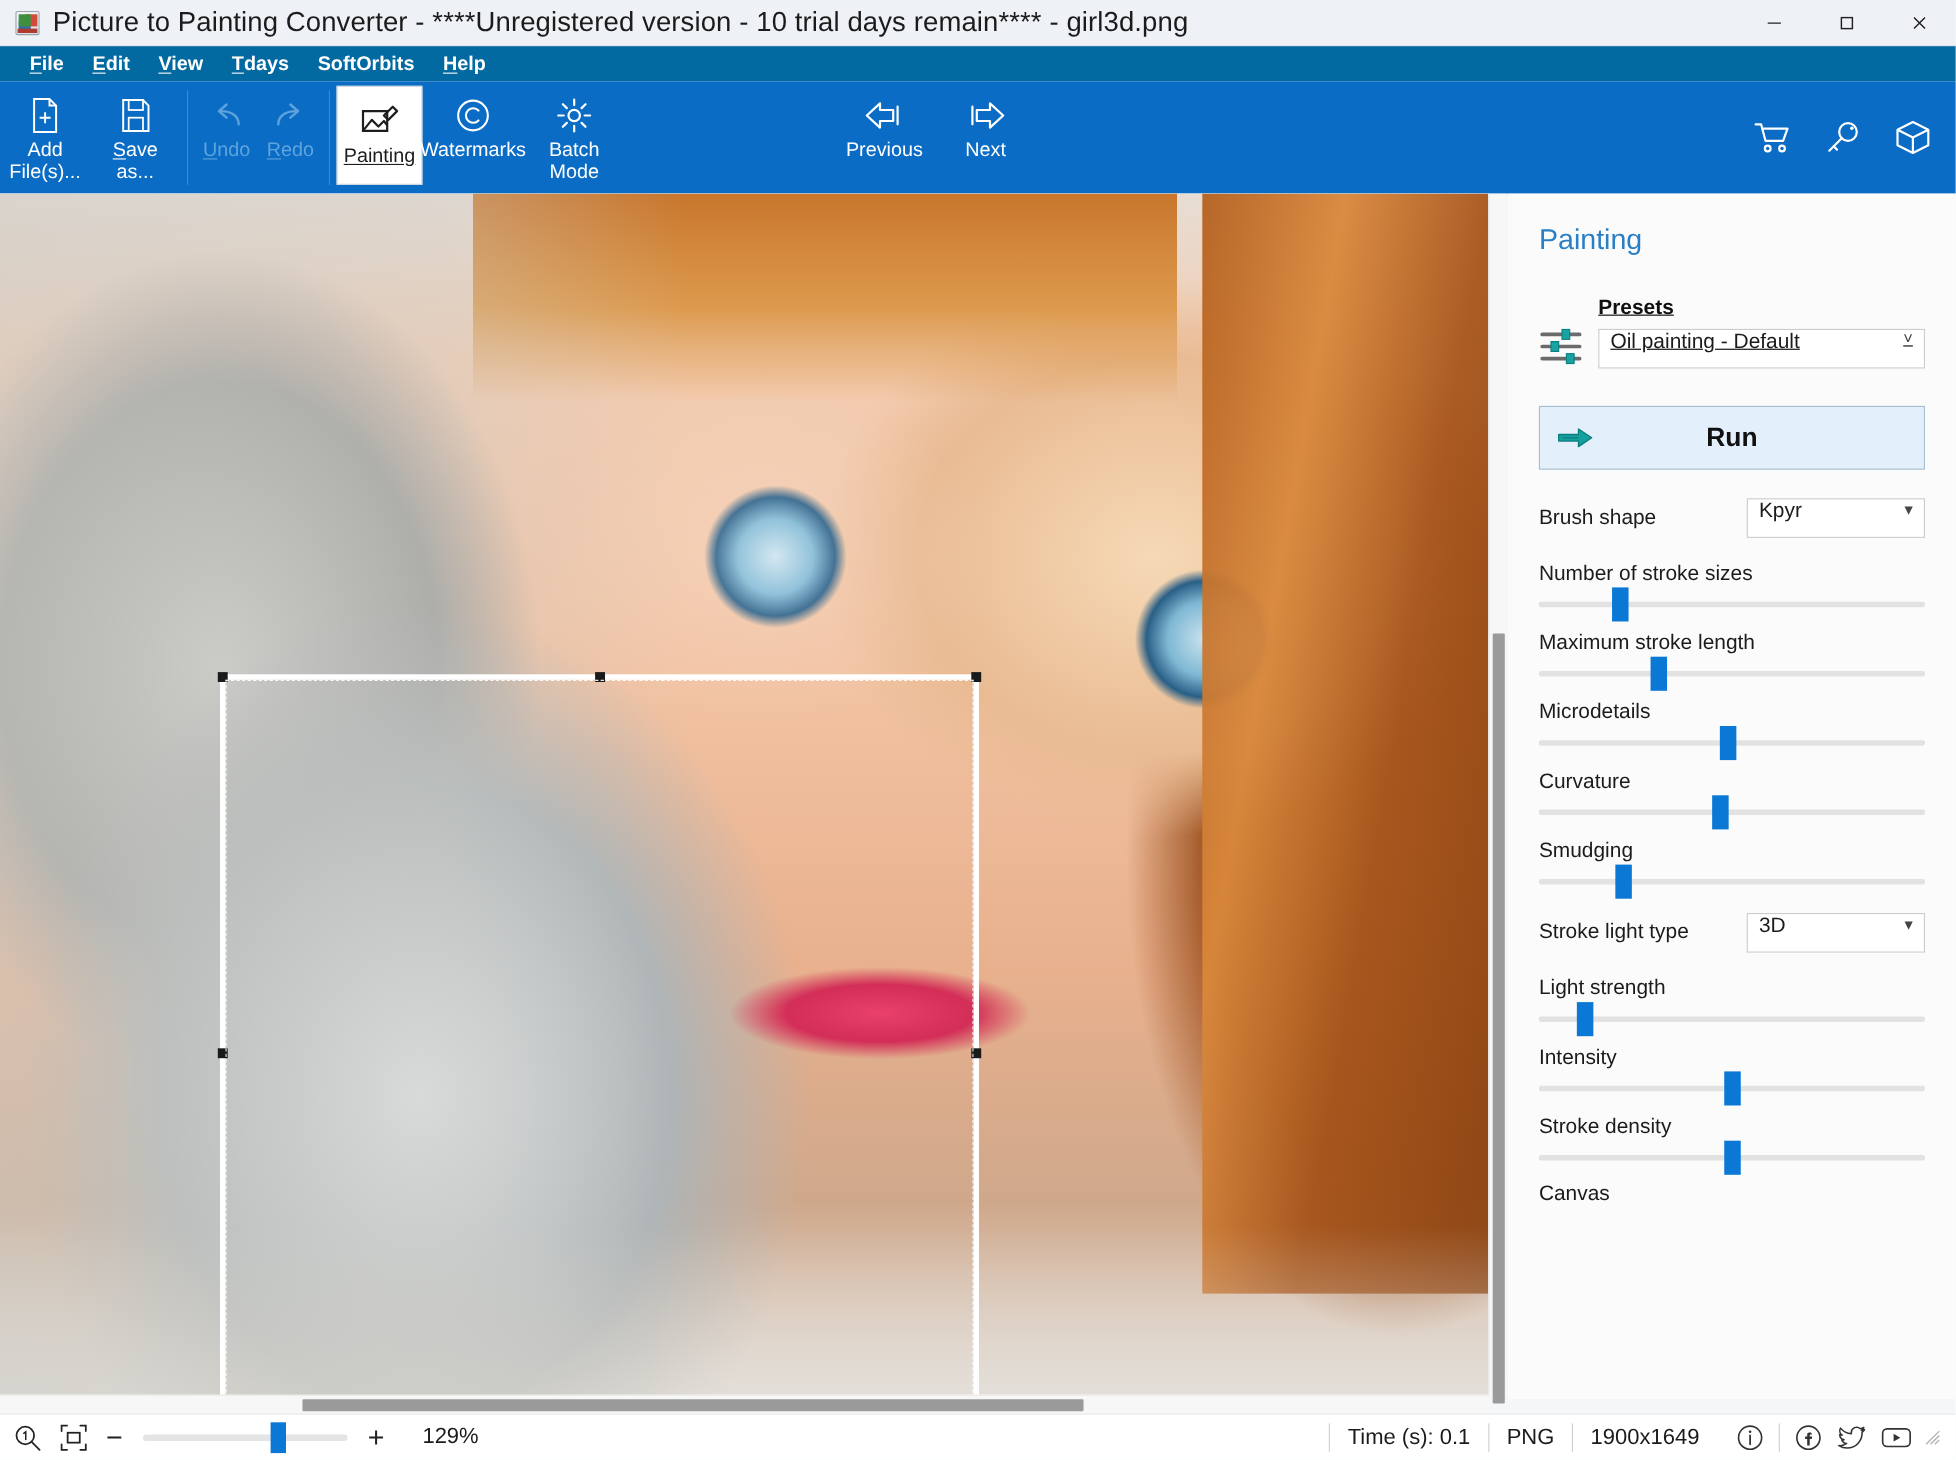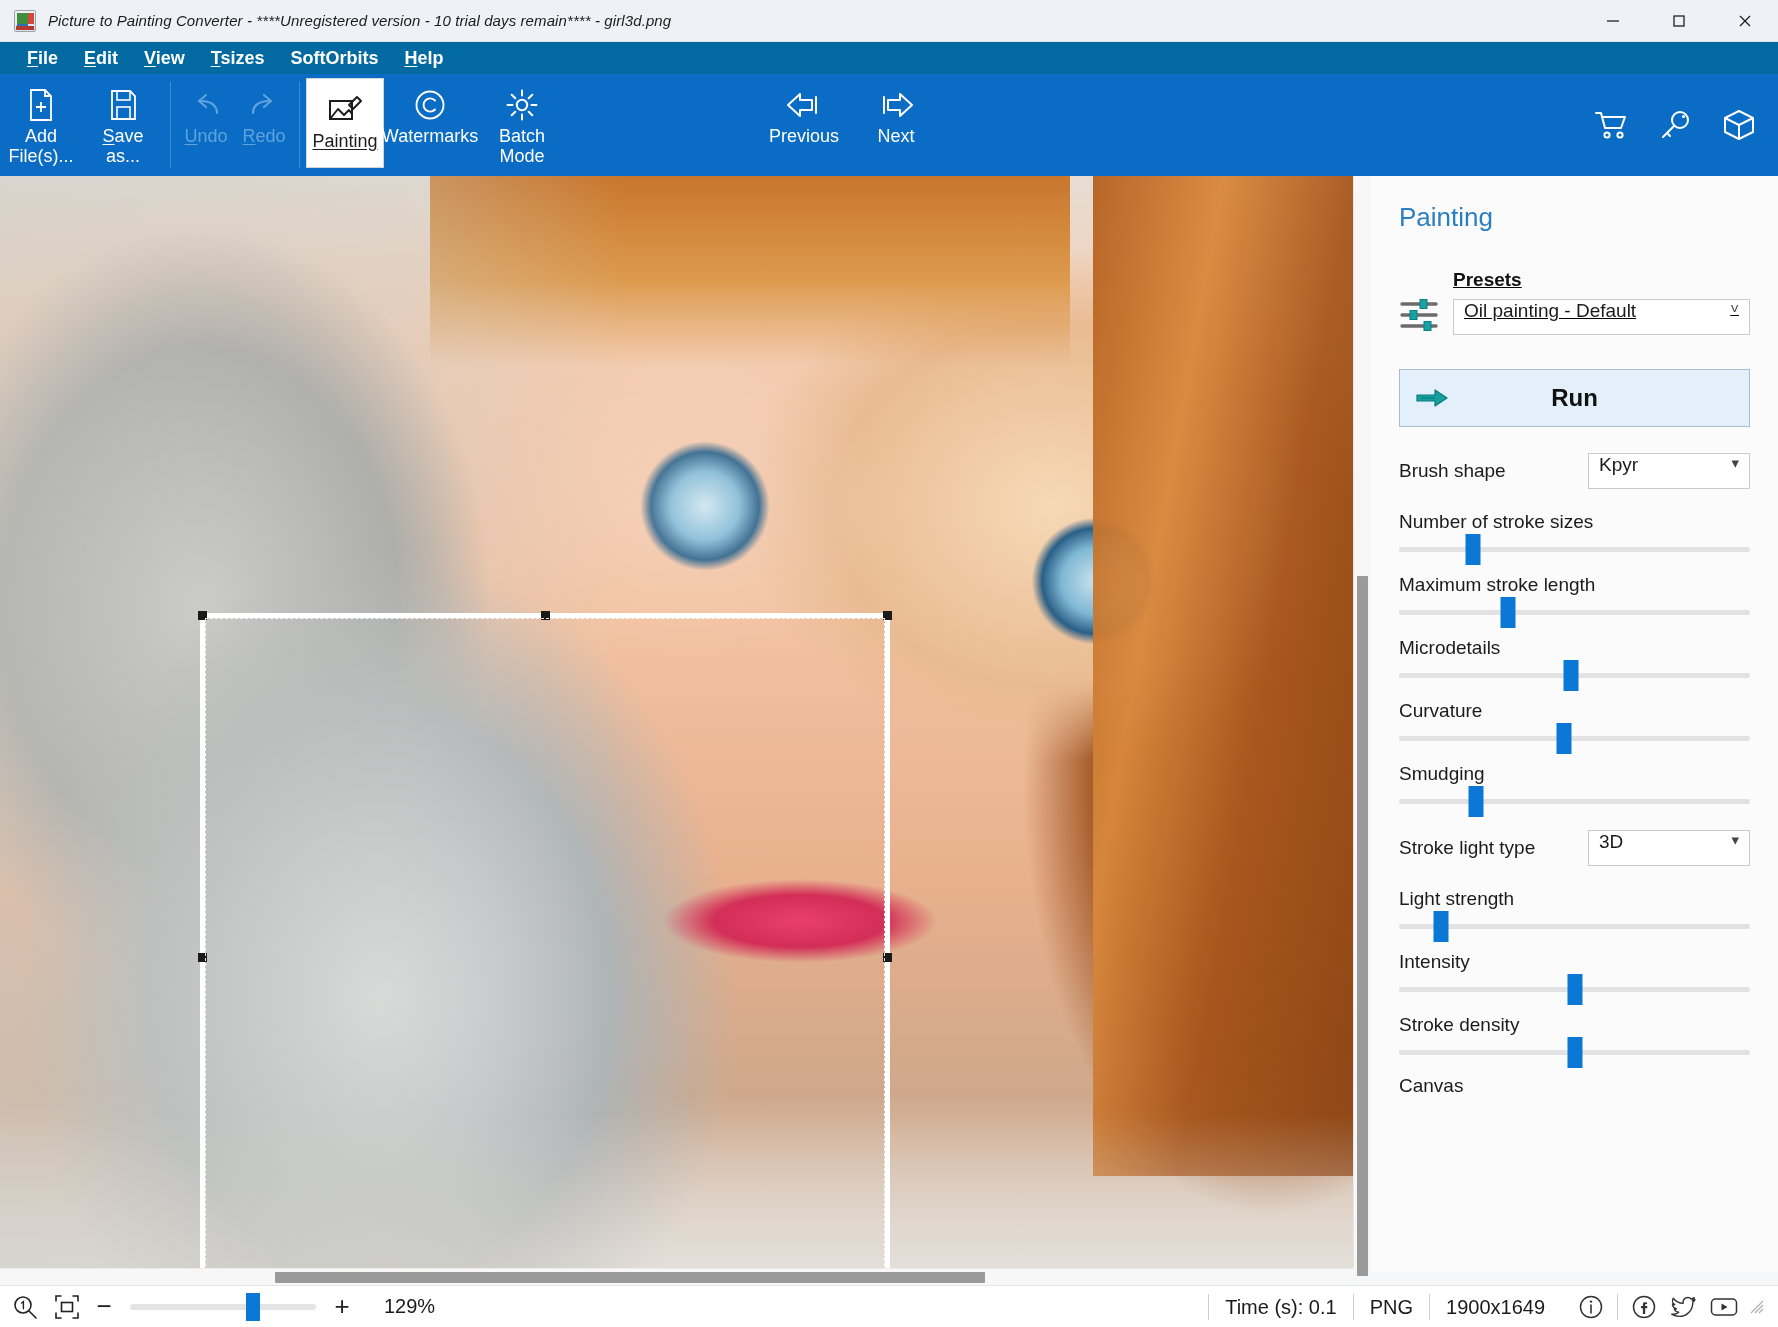--- a/index.html
+++ b/index.html
@@ -27,21 +27,21 @@
   }
   .app-icon:before{
     content:""; position:absolute; left:2px; top:2px; width:11px; height:11px;
     background:#3f8f3f; box-shadow: 6px 0 0 #d14a3a, 0 6px 0 #2d6fb5;
   }
   .app-icon:after{
     content:""; position:absolute; left:1px; bottom:1px; width:18px; height:4px;
     background:#b03a2e;
   }
   .title-text {
-    font-size:15px; color:#1b1b1b; letter-spacing:.1px; white-space:nowrap;font-style:italic;
+    font-size:25px; color:#1b1b1b; letter-spacing:.1px; white-space:nowrap;
   }
   .win-controls { margin-left:auto; display:flex; height:42px; }
   .win-btn {
     width:66px; height:42px; display:flex; align-items:center; justify-content:center;
     color:#202020;
   }
   .win-btn svg { display:block; }
 
   
   .menubar {
@@ -251,21 +251,21 @@
             <path d="M3 3l10 10M13 3L3 13" stroke="currentColor" stroke-width="1.3" fill="none"></path>
           </svg>
       </div>
     </div>
   </div>
 
   <div class="menubar">
     <div class="menu-item"><u>F</u><span>ile</span></div>
     <div class="menu-item"><u>E</u><span>dit</span></div>
     <div class="menu-item"><u>V</u><span>iew</span></div>
-    <div class="menu-item"><u>T</u><span>sizes</span></div>
+    <div class="menu-item"><u>T</u><span>days</span></div>
     <div class="menu-item">SoftOrbits</div>
     <div class="menu-item"><u>H</u><span>elp</span></div>
   </div>
 
   <div class="toolbar">
 
     <div class="tb-btn wide">
       <div class="ico">
         <svg width="32" height="34" viewBox="0 0 32 34">
           <path d="M6 2h14l6 6v24H6z" fill="none" stroke="#ffffff" stroke-width="1.8"></path>

